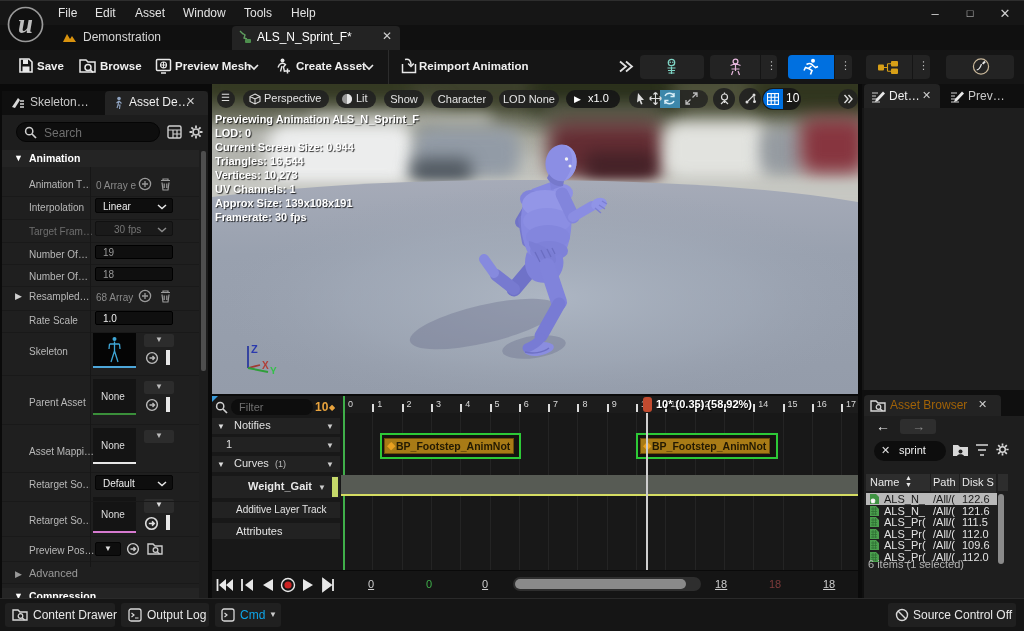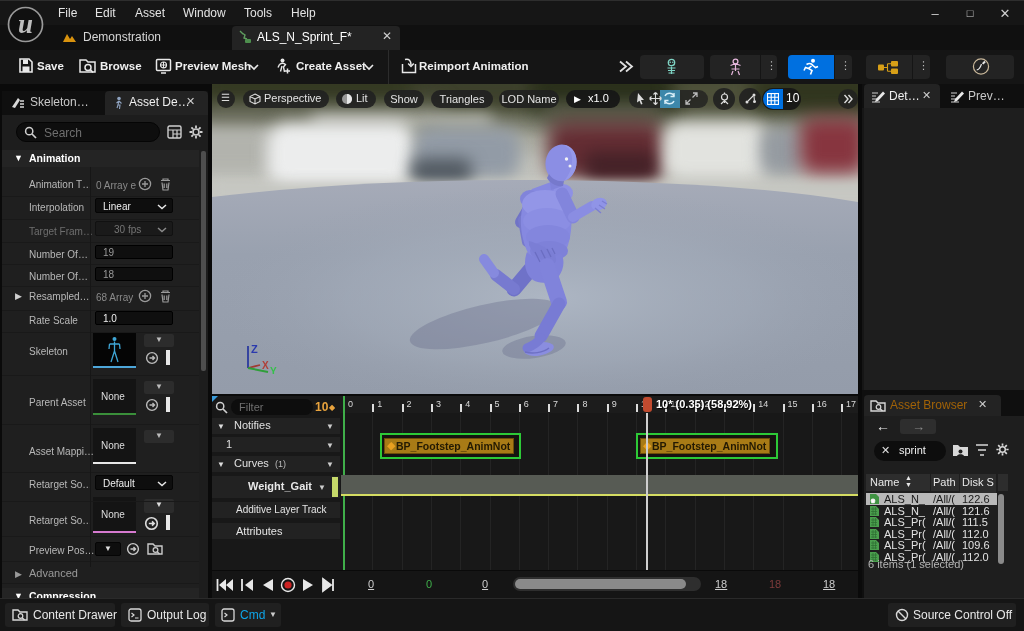--- a/index.html
+++ b/index.html
@@ -414,39 +414,47 @@
 
     <svg class="abs" style="left:22px;top:258px;" width="50" height="32" viewBox="0 0 50 32">
       <path d="M14 26 L14 4" stroke="#2b3a9e" stroke-width="1.8"></path>
       <path d="M14 26 L26 23" stroke="#a03a32" stroke-width="1.8"></path>
       <path d="M14 26 L34 30" stroke="#2f9e3a" stroke-width="2"></path>
       <text x="17" y="11" fill="#2b3aae" font-size="11" font-weight="bold">Z</text>
       <text x="28" y="27" fill="#b04038" font-size="10" font-weight="bold">X</text>
       <text x="36" y="33" fill="#35c04a" font-size="10" font-weight="bold">Y</text>
     </svg>
 
+    <div class="abs" style="left:3px;top:28px;color:#fff;font-size:11px;font-weight:bold;line-height:14px;text-shadow:1px 1px 1px rgba(0,0,0,0.8);white-space:pre;">Previewing Animation ALS_N_Sprint_F
+LOD: 0
+Current Screen Size: 0.944
+Triangles: 16,544
+Vertices: 10,273
+UV Channels: 1
+Approx Size: 139x108x191
+Framerate: 30 fps</div>
 
     <div class="abs" style="left:5px;top:6px;width:18px;height:18px;background:rgba(32,32,32,0.9);border-radius:50%;"></div>
     <span class="abs" style="left:9px;top:8px;color:#ddd;font-size:10px;">☰</span>
     <div class="abs" style="left:31px;top:6px;width:86px;height:18px;background:rgba(32,32,32,0.9);border-radius:9px;color:#e4e4e4;font-size:11px;">
       <svg style="position:absolute;left:6px;top:3px;" width="12" height="12" viewBox="0 0 12 12">
           <path d="M6 1 L11 3.5 V8.5 L6 11 L1 8.5 V3.5 Z M1 3.5 L6 6 L11 3.5 M6 6 V11" fill="none" stroke="#ddd" stroke-width="1.1"></path>
         </svg>
       <span style="position:absolute;left:21px;top:2px;">Perspective</span>
     </div>
     <div class="abs" style="left:124px;top:6px;width:40px;height:18px;background:rgba(32,32,32,0.9);border-radius:9px;color:#e4e4e4;font-size:11px;">
       <svg style="position:absolute;left:5px;top:3px;" width="12" height="12" viewBox="0 0 12 12">
           <circle cx="6" cy="6" r="5" fill="#999"></circle>
           <path d="M6 1 A5 5 0 0 1 6 11 Z" fill="#e8e8e8"></path>
         </svg>
       <span style="position:absolute;left:20px;top:2px;">Lit</span>
     </div>
     <div class="abs" style="left:172px;top:6px;width:40px;height:18px;background:rgba(32,32,32,0.9);border-radius:9px;color:#e4e4e4;font-size:11px;text-align:center;line-height:18px;">Show</div>
-    <div class="abs" style="left:219px;top:6px;width:62px;height:18px;background:rgba(32,32,32,0.9);border-radius:9px;color:#e4e4e4;font-size:11px;text-align:center;line-height:18px;">Triangles</div>
-    <div class="abs" style="left:287px;top:6px;width:60px;height:18px;background:rgba(32,32,32,0.9);border-radius:9px;color:#e4e4e4;font-size:11px;text-align:center;line-height:18px;">LOD Name</div>
+    <div class="abs" style="left:219px;top:6px;width:62px;height:18px;background:rgba(32,32,32,0.9);border-radius:9px;color:#e4e4e4;font-size:11px;text-align:center;line-height:18px;">Character</div>
+    <div class="abs" style="left:287px;top:6px;width:60px;height:18px;background:rgba(32,32,32,0.9);border-radius:9px;color:#e4e4e4;font-size:11px;text-align:center;line-height:18px;">LOD None</div>
     <div class="abs" style="left:354px;top:6px;width:54px;height:18px;background:rgba(22,22,22,0.92);border-radius:9px;color:#fff;font-size:11px;">
       <span style="position:absolute;left:8px;top:3.5px;font-size:9px;">▶</span>
       <span style="position:absolute;left:22px;top:2px;">x1.0</span>
     </div>
     <div class="abs" style="left:417px;top:6px;width:79px;height:18px;background:rgba(32,32,32,0.78);border-radius:9px;"></div>
     <div class="abs" style="left:448px;top:6px;width:20px;height:18px;background:#3d87aa;"></div>
     <svg class="abs" style="left:422px;top:8px;" width="14" height="14" viewBox="0 0 14 14">
         <path d="M4 1 L10 8 L7 8 L8.5 12 L7 12.6 L5.5 8.8 L3 10.5 Z" fill="#ddd"></path>
       </svg>
     <svg class="abs" style="left:437px;top:8px;" width="13" height="13" viewBox="0 0 13 13">

